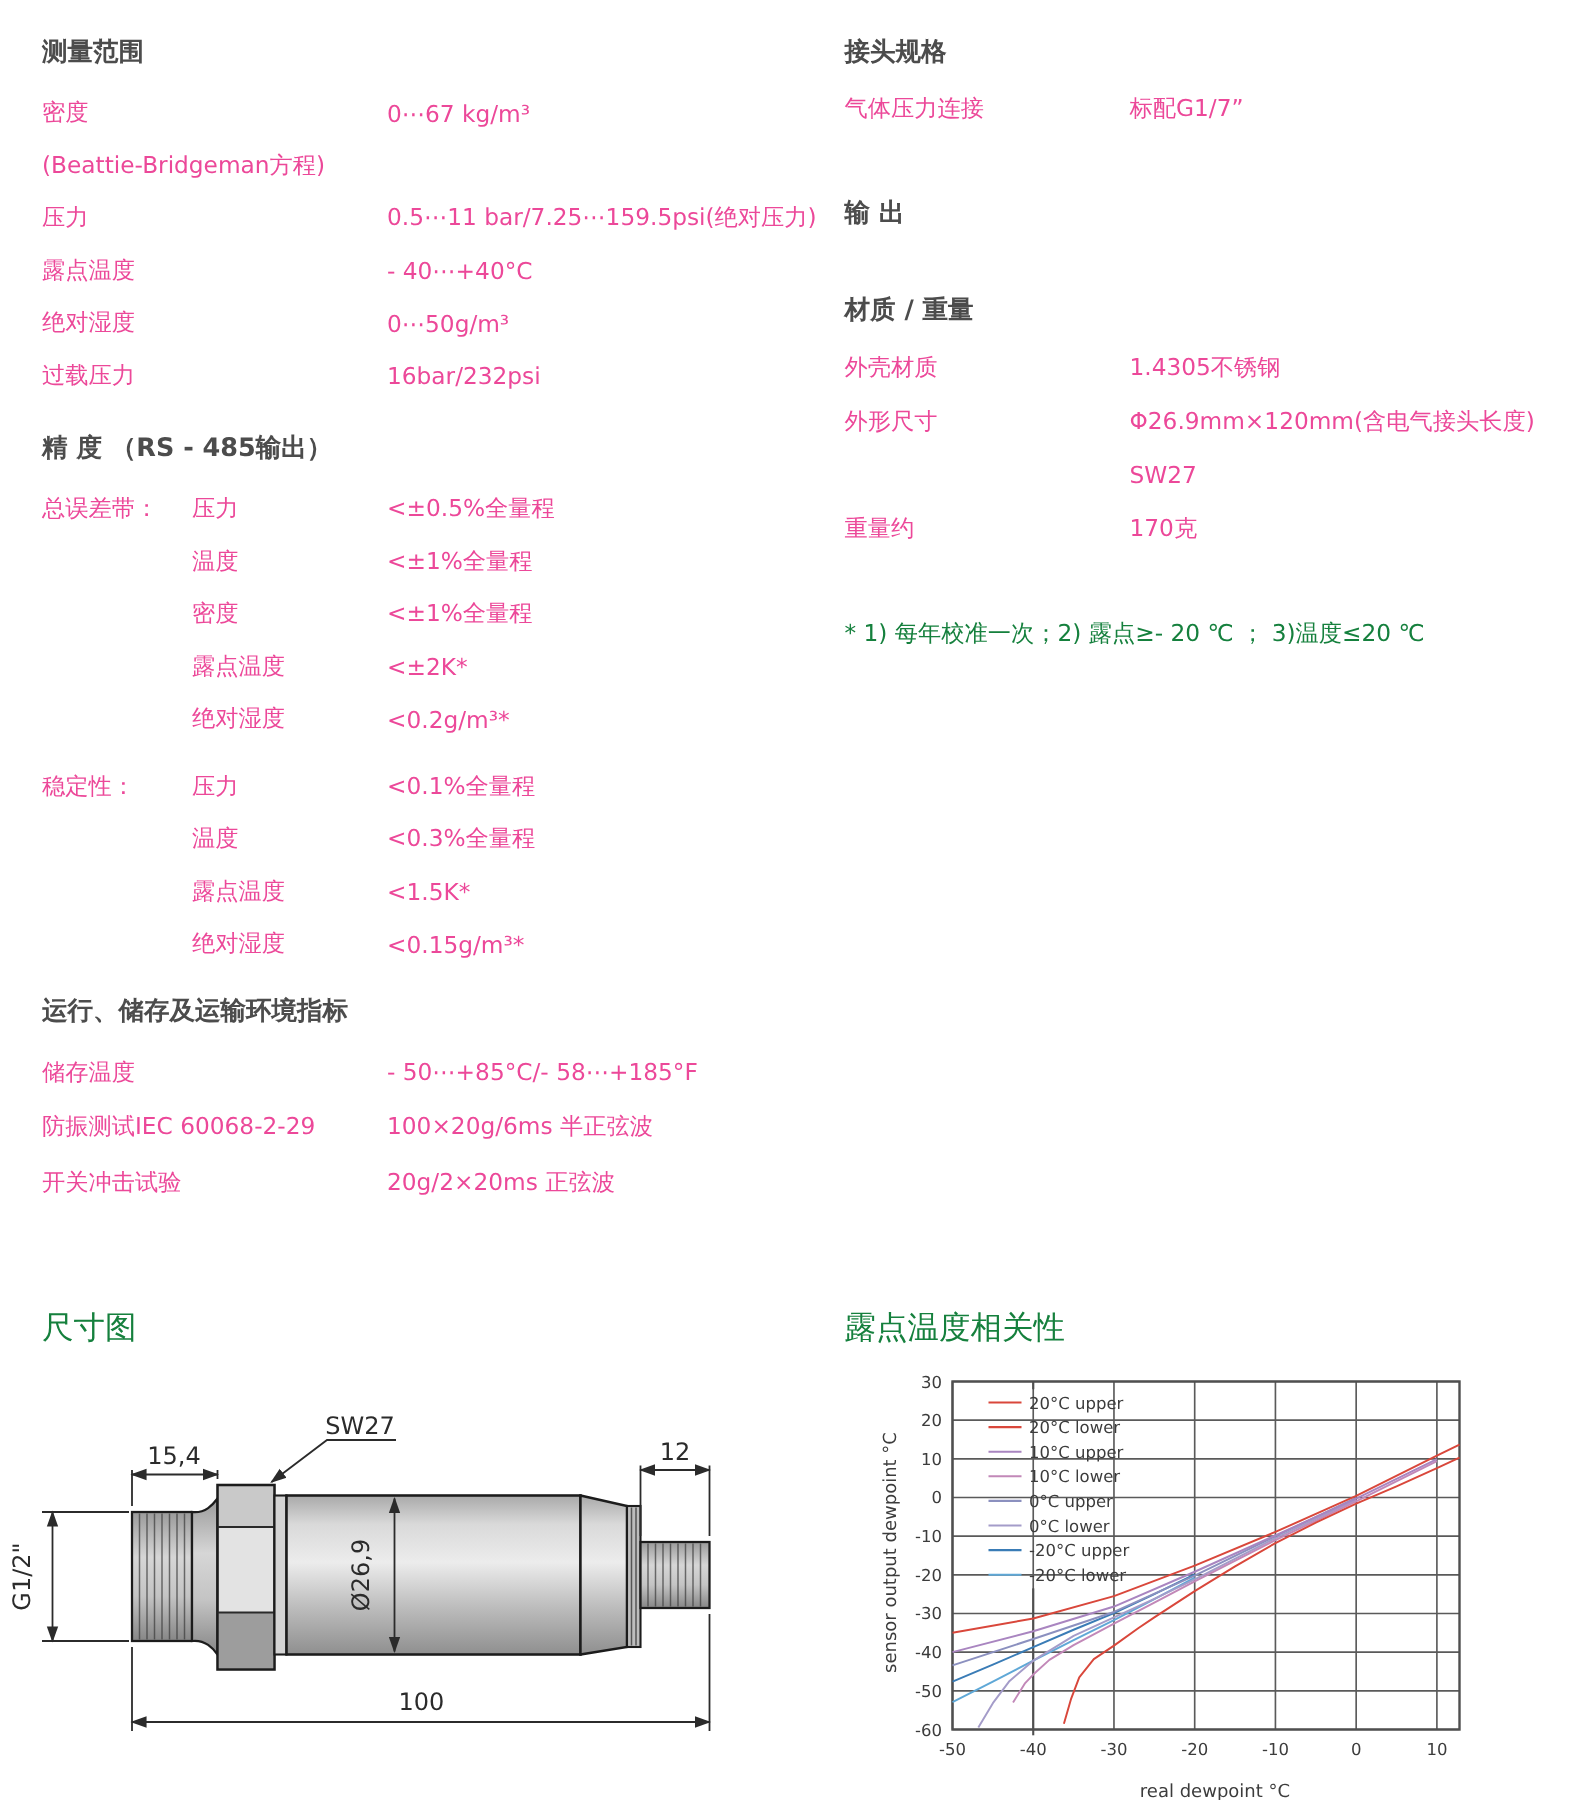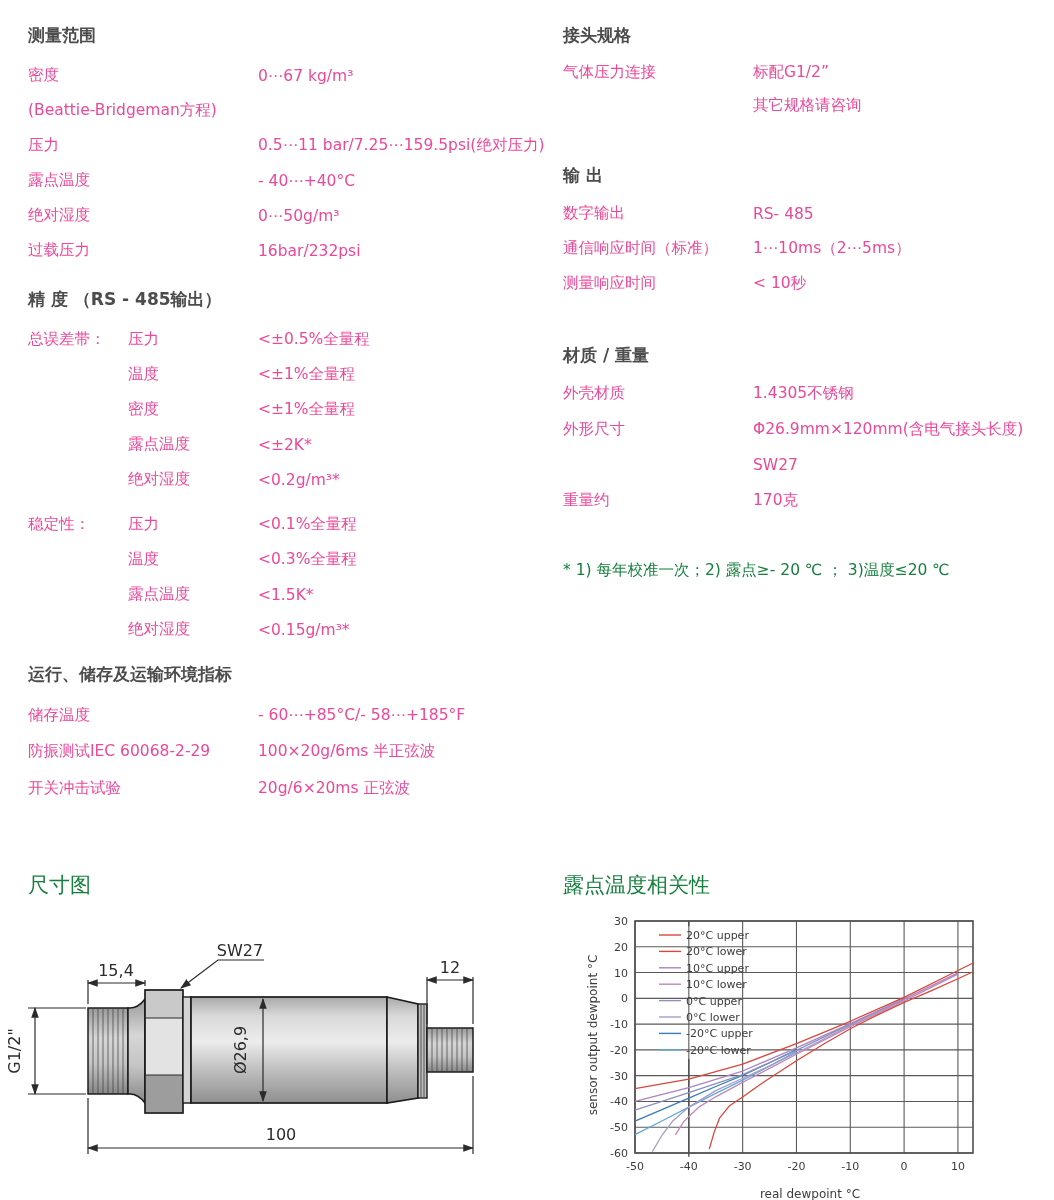--- a/index.html
+++ b/index.html
@@ -118,67 +118,49 @@
             <span class="val">&lt;0.15g/m³*</span>
           </div>
       </div>
     </div>
 
     <div class="mt16">
       <h3 class="sec-title">运行、储存及运输环境指标</h3>
       <div class="rows">
         <div class="row" style="height:36.5px">
             <span class="lbl">储存温度</span>
-            <span class="val">- 60⋯+85°C/- 58⋯+185°F</span>
+            <span class="val">- 50⋯+85°C/- 58⋯+185°F</span>
           </div>
         <div class="row" style="height:36.5px">
             <span class="lbl">防振测试IEC 60068-2-29</span>
             <span class="val">100×20g/6ms 半正弦波</span>
           </div>
         <div class="row" style="height:36.5px">
             <span class="lbl">开关冲击试验</span>
-            <span class="val">20g/6×20ms 正弦波</span>
+            <span class="val">20g/2×20ms 正弦波</span>
           </div>
       </div>
     </div>
   </div>
 
   <div class="col col-right pad-top">
 
     <div>
       <h3 class="sec-title">接头规格</h3>
       <div class="rows" style="margin-top:10px">
         <div class="row" style="height:33px">
             <span class="lbl">气体压力连接</span>
-            <span class="val">标配G1/2”</span>
-          </div>
-        <div class="row" style="height:33px">
-            <span class="lbl"></span>
-            <span class="val">其它规格请咨询</span>
+            <span class="val">标配G1/7”</span>
           </div>
       </div>
     </div>
 
 
     <div class="mt42">
       <h3 class="sec-title">输 出</h3>
-      <div class="rows" style="margin-top:10px">
-        <div class="row" style="height:35px">
-            <span class="lbl">数字输出</span>
-            <span class="val">RS- 485</span>
-          </div>
-        <div class="row" style="height:35px">
-            <span class="lbl">通信响应时间（标准）</span>
-            <span class="val">1⋯10ms（2⋯5ms）</span>
-          </div>
-        <div class="row" style="height:35px">
-            <span class="lbl">测量响应时间</span>
-            <span class="val">&lt; 10秒</span>
-          </div>
-      </div>
     </div>
 
     <div class="mt43">
       <h3 class="sec-title">材质 / 重量</h3>
       <div class="rows" style="margin-top:10px">
         <div class="row" style="height:35.5px">
             <span class="lbl">外壳材质</span>
             <span class="val">1.4305不锈钢</span>
           </div>
         <div class="row" style="height:35.5px">

